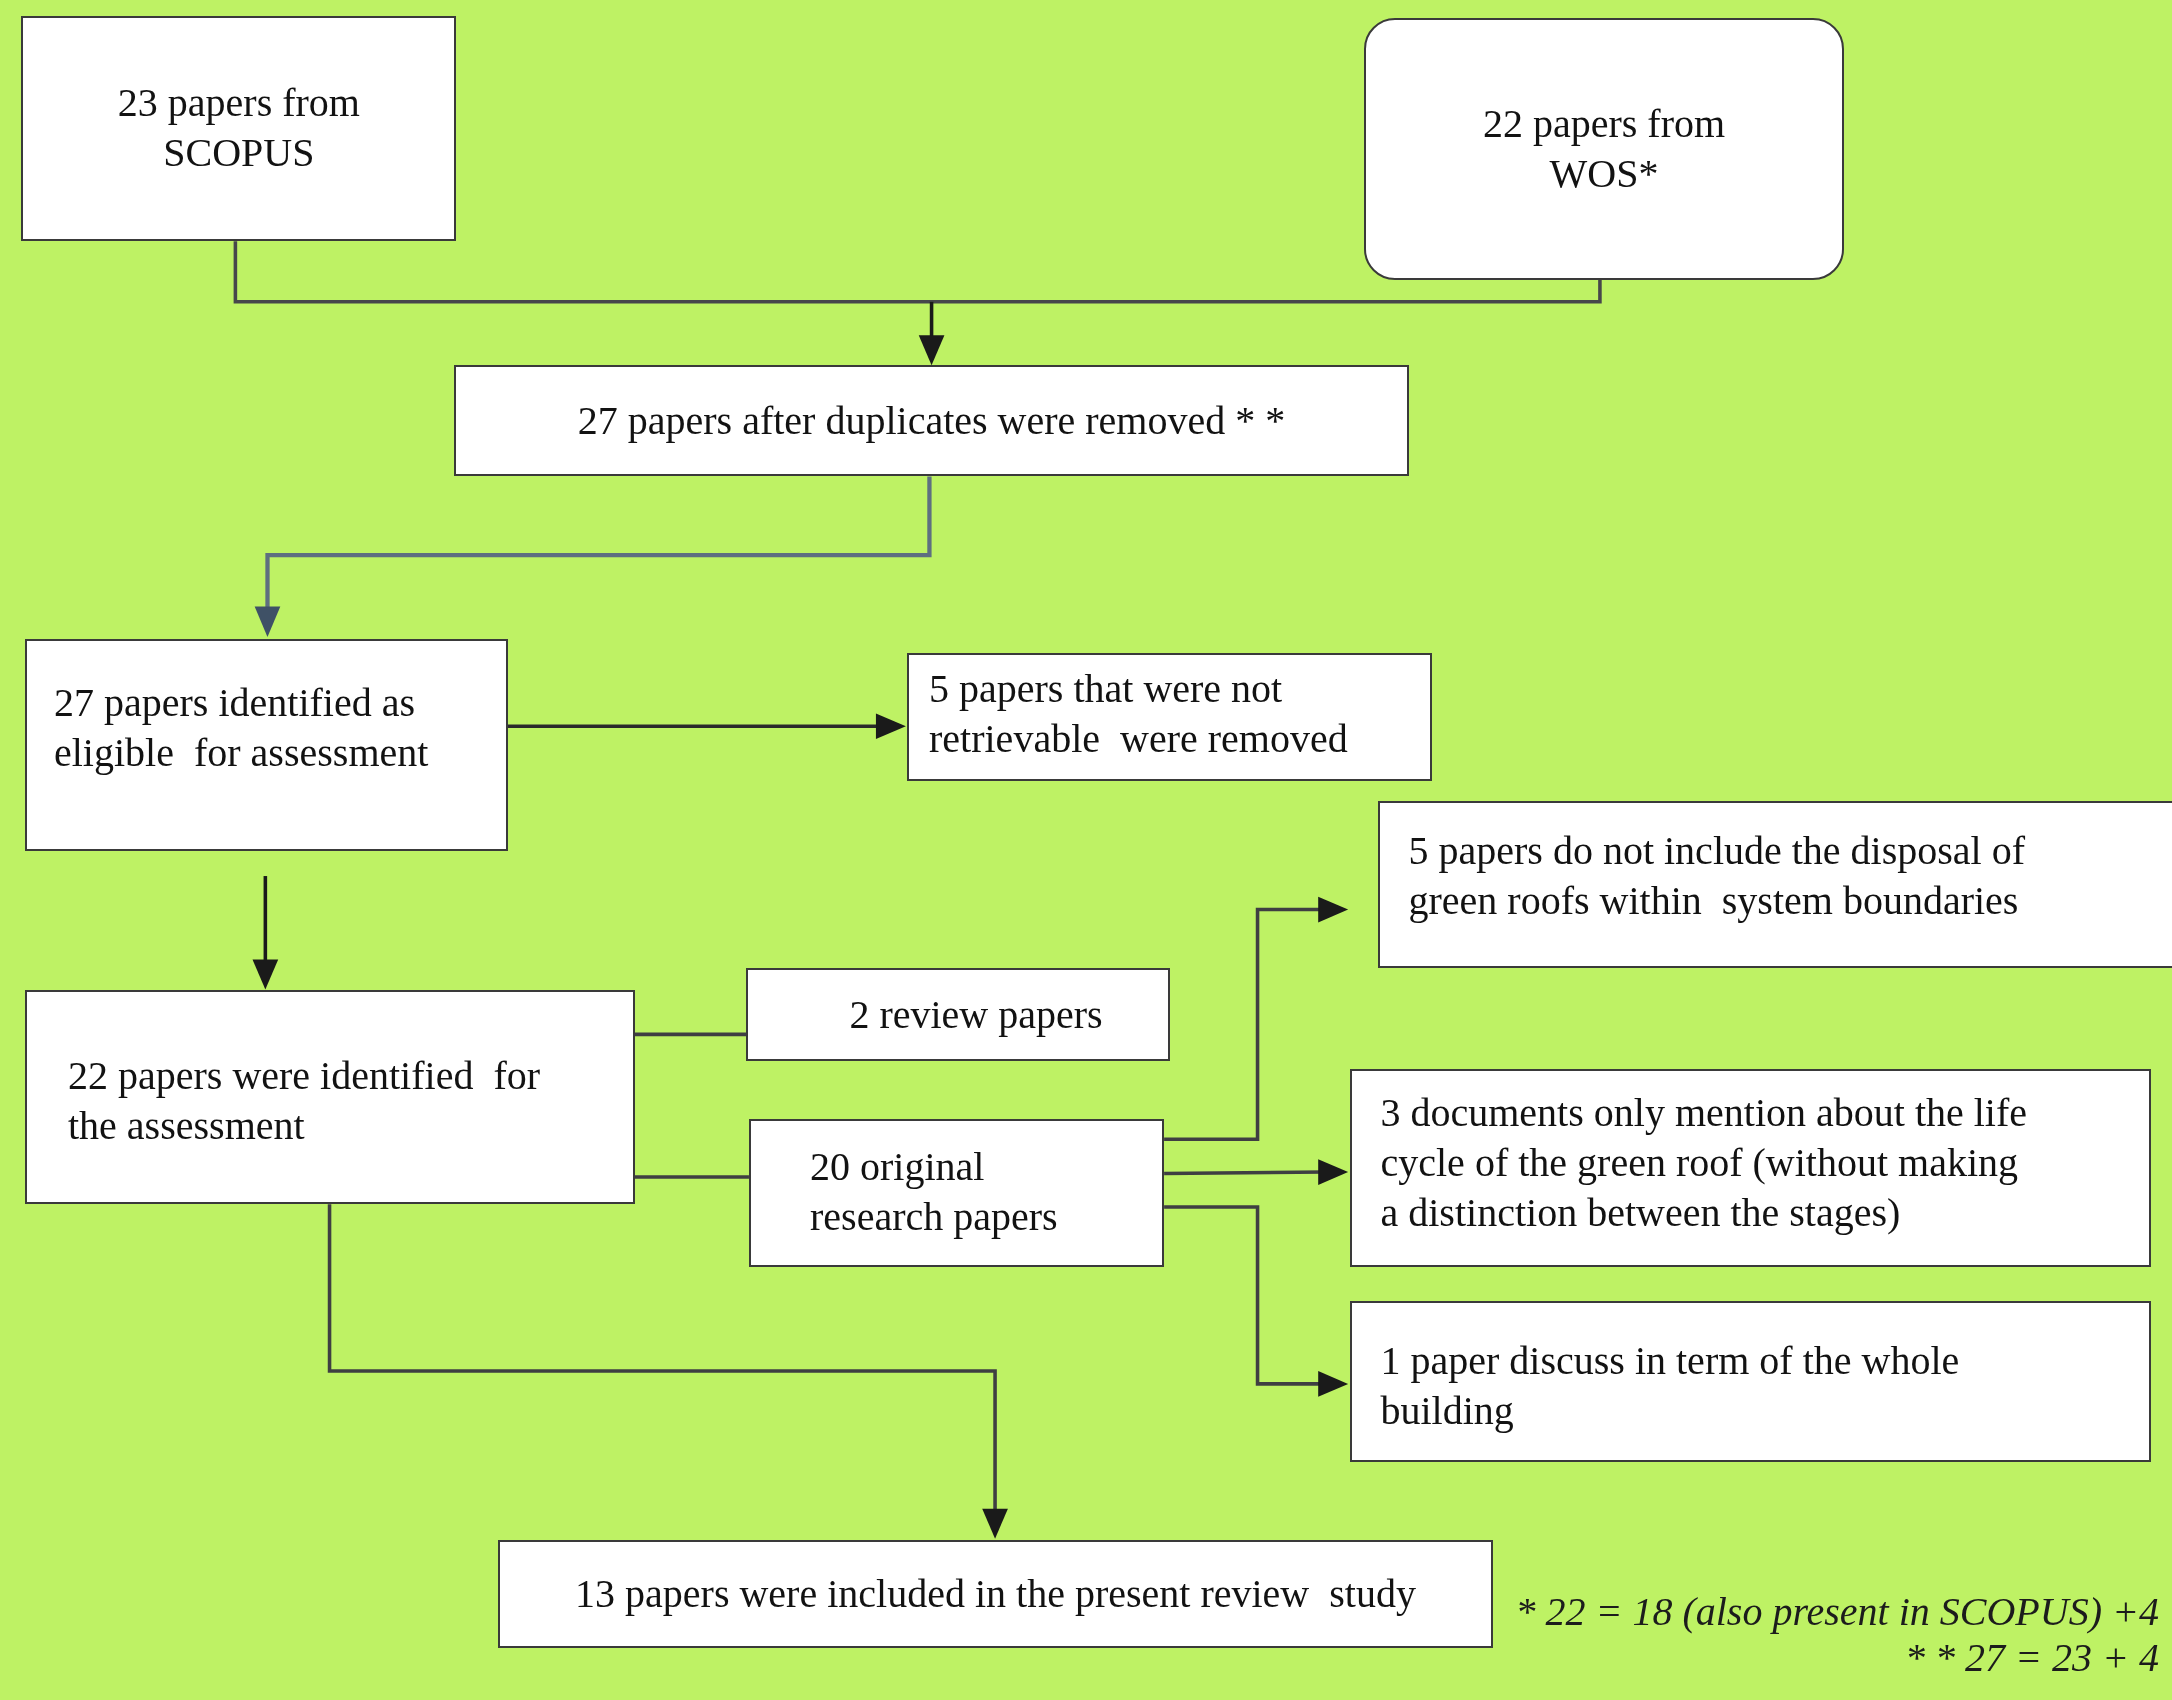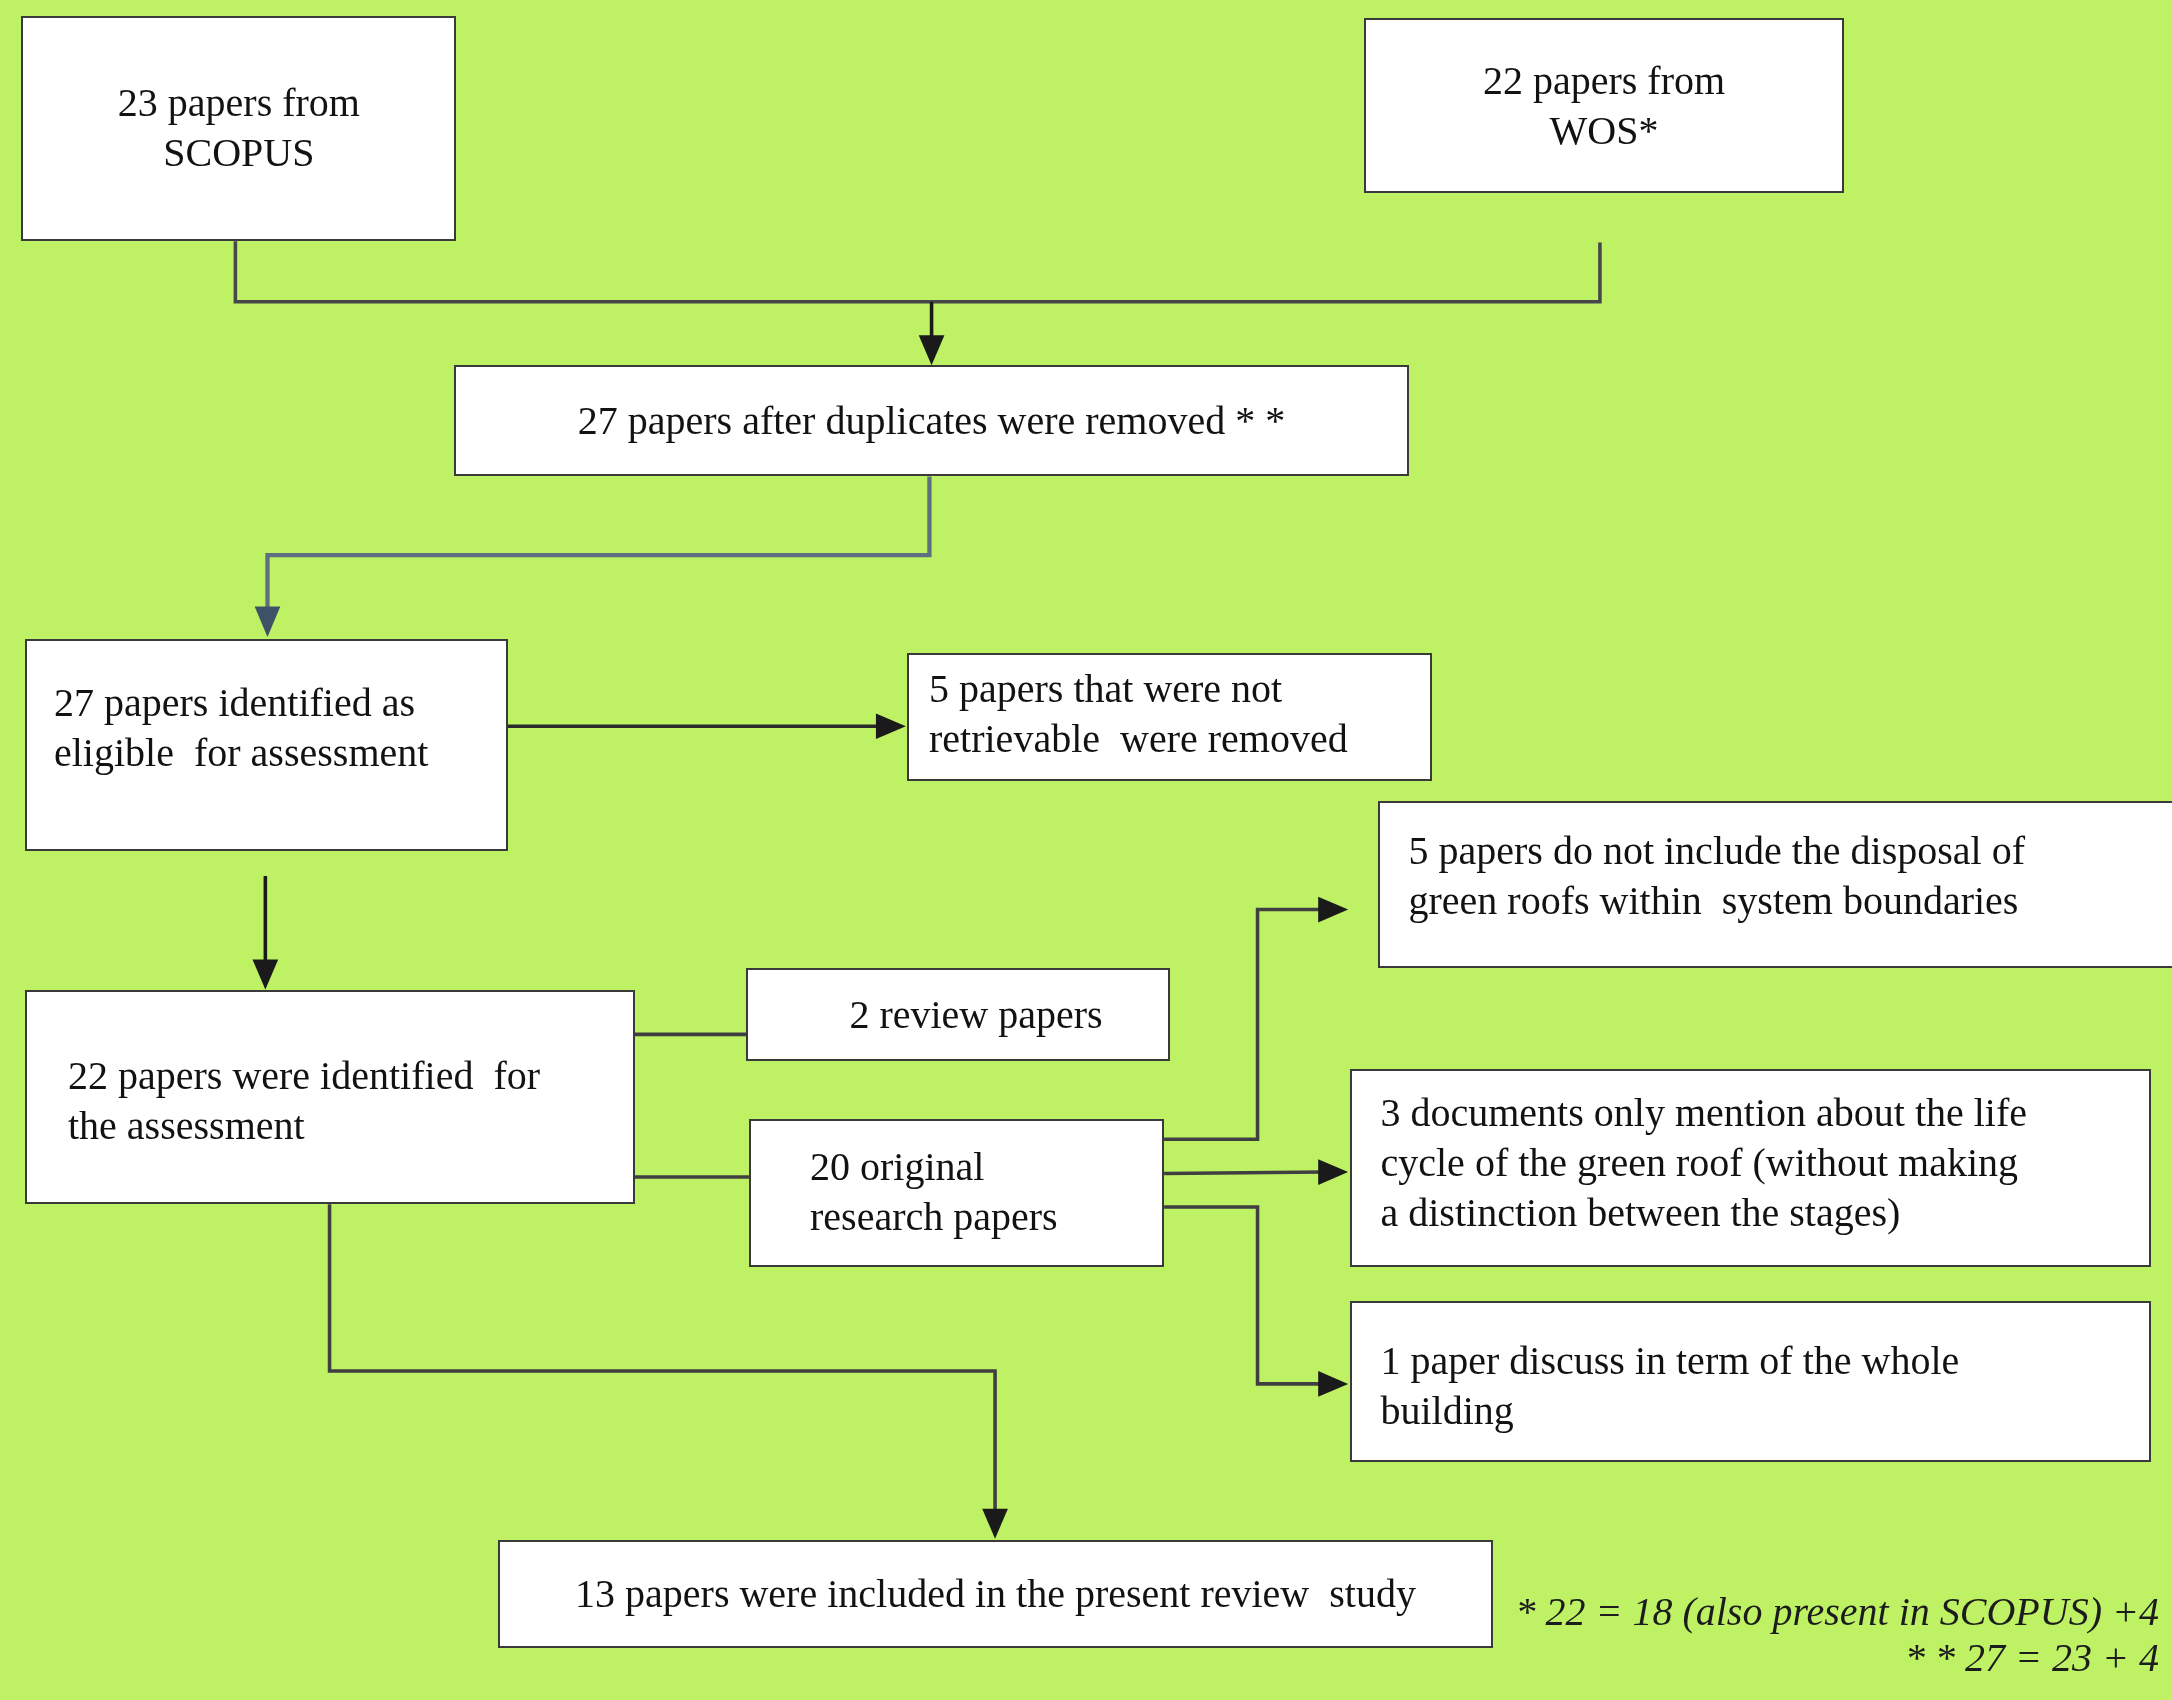--- a/index.html
+++ b/index.html
@@ -36,21 +36,21 @@
     white-space: pre-wrap;
     display: block;
   }
   .center-both {
     align-items: center;
     justify-content: center;
     text-align: center;
   }
   
   #box-scopus        { left: 21.4px;   top: 15.7px;   width: 435px;  height: 225px; }
-  #box-wos           { left: 1364px; top: 18px;   width: 480px;  height: 175px; }
+  #box-wos           { left: 1364px; top: 18px;   width: 480px;  height: 262px; border-radius: 31px; }
   #box-duplicates    { left: 454px;  top: 365px;  width: 955px; height: 111px; }
   #box-eligible      { left: 25px;   top: 639px;  width: 483px;  height: 212px;
                        padding: 37px 19px 0 27px; }
   #box-notretrievable{ left: 907px; top: 653px;  width: 525px;  height: 128px;
                        padding: 8.6px 7.1px 0 20px; }
   #box-identified    { left: 25px;   top: 990px; width: 610px;  height: 214px;
                        padding: 59px 7.1px 0 41px; }
   #box-review        { left: 746px; top: 968px; width: 424px;  height: 93px; padding-left: 36px; }
   #box-original      { left: 749px; top: 1119px; width: 415px;  height: 148px;
                        padding: 21.4px 7.1px 0 59px; }

